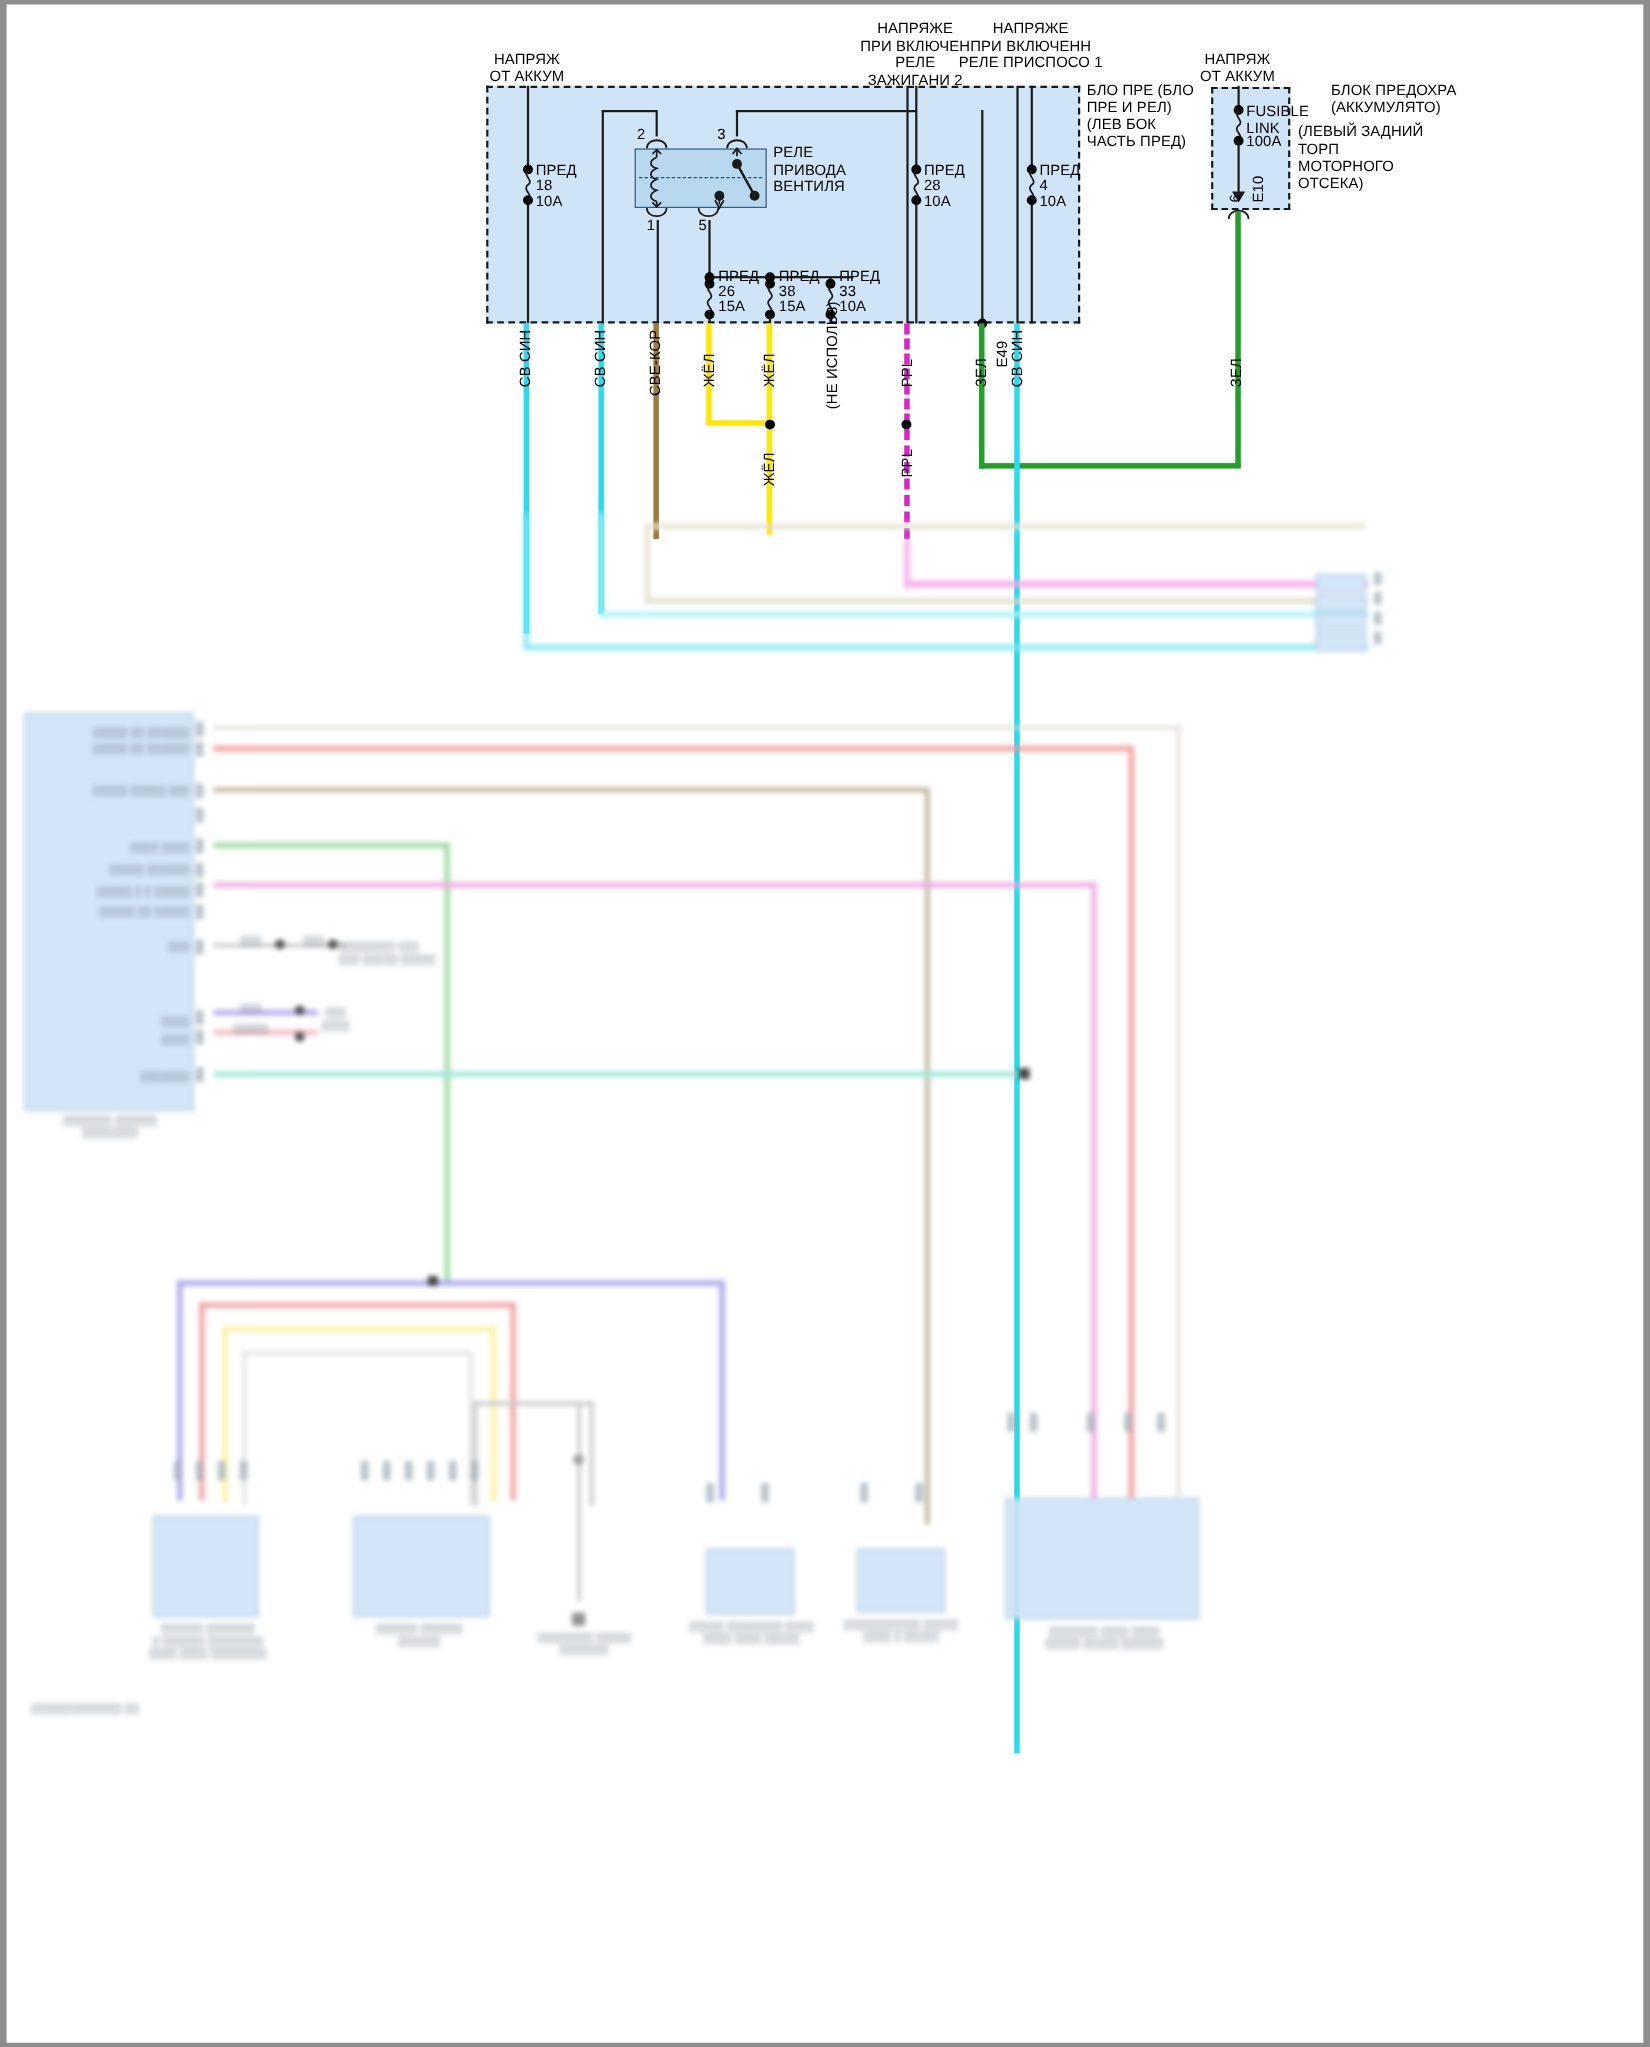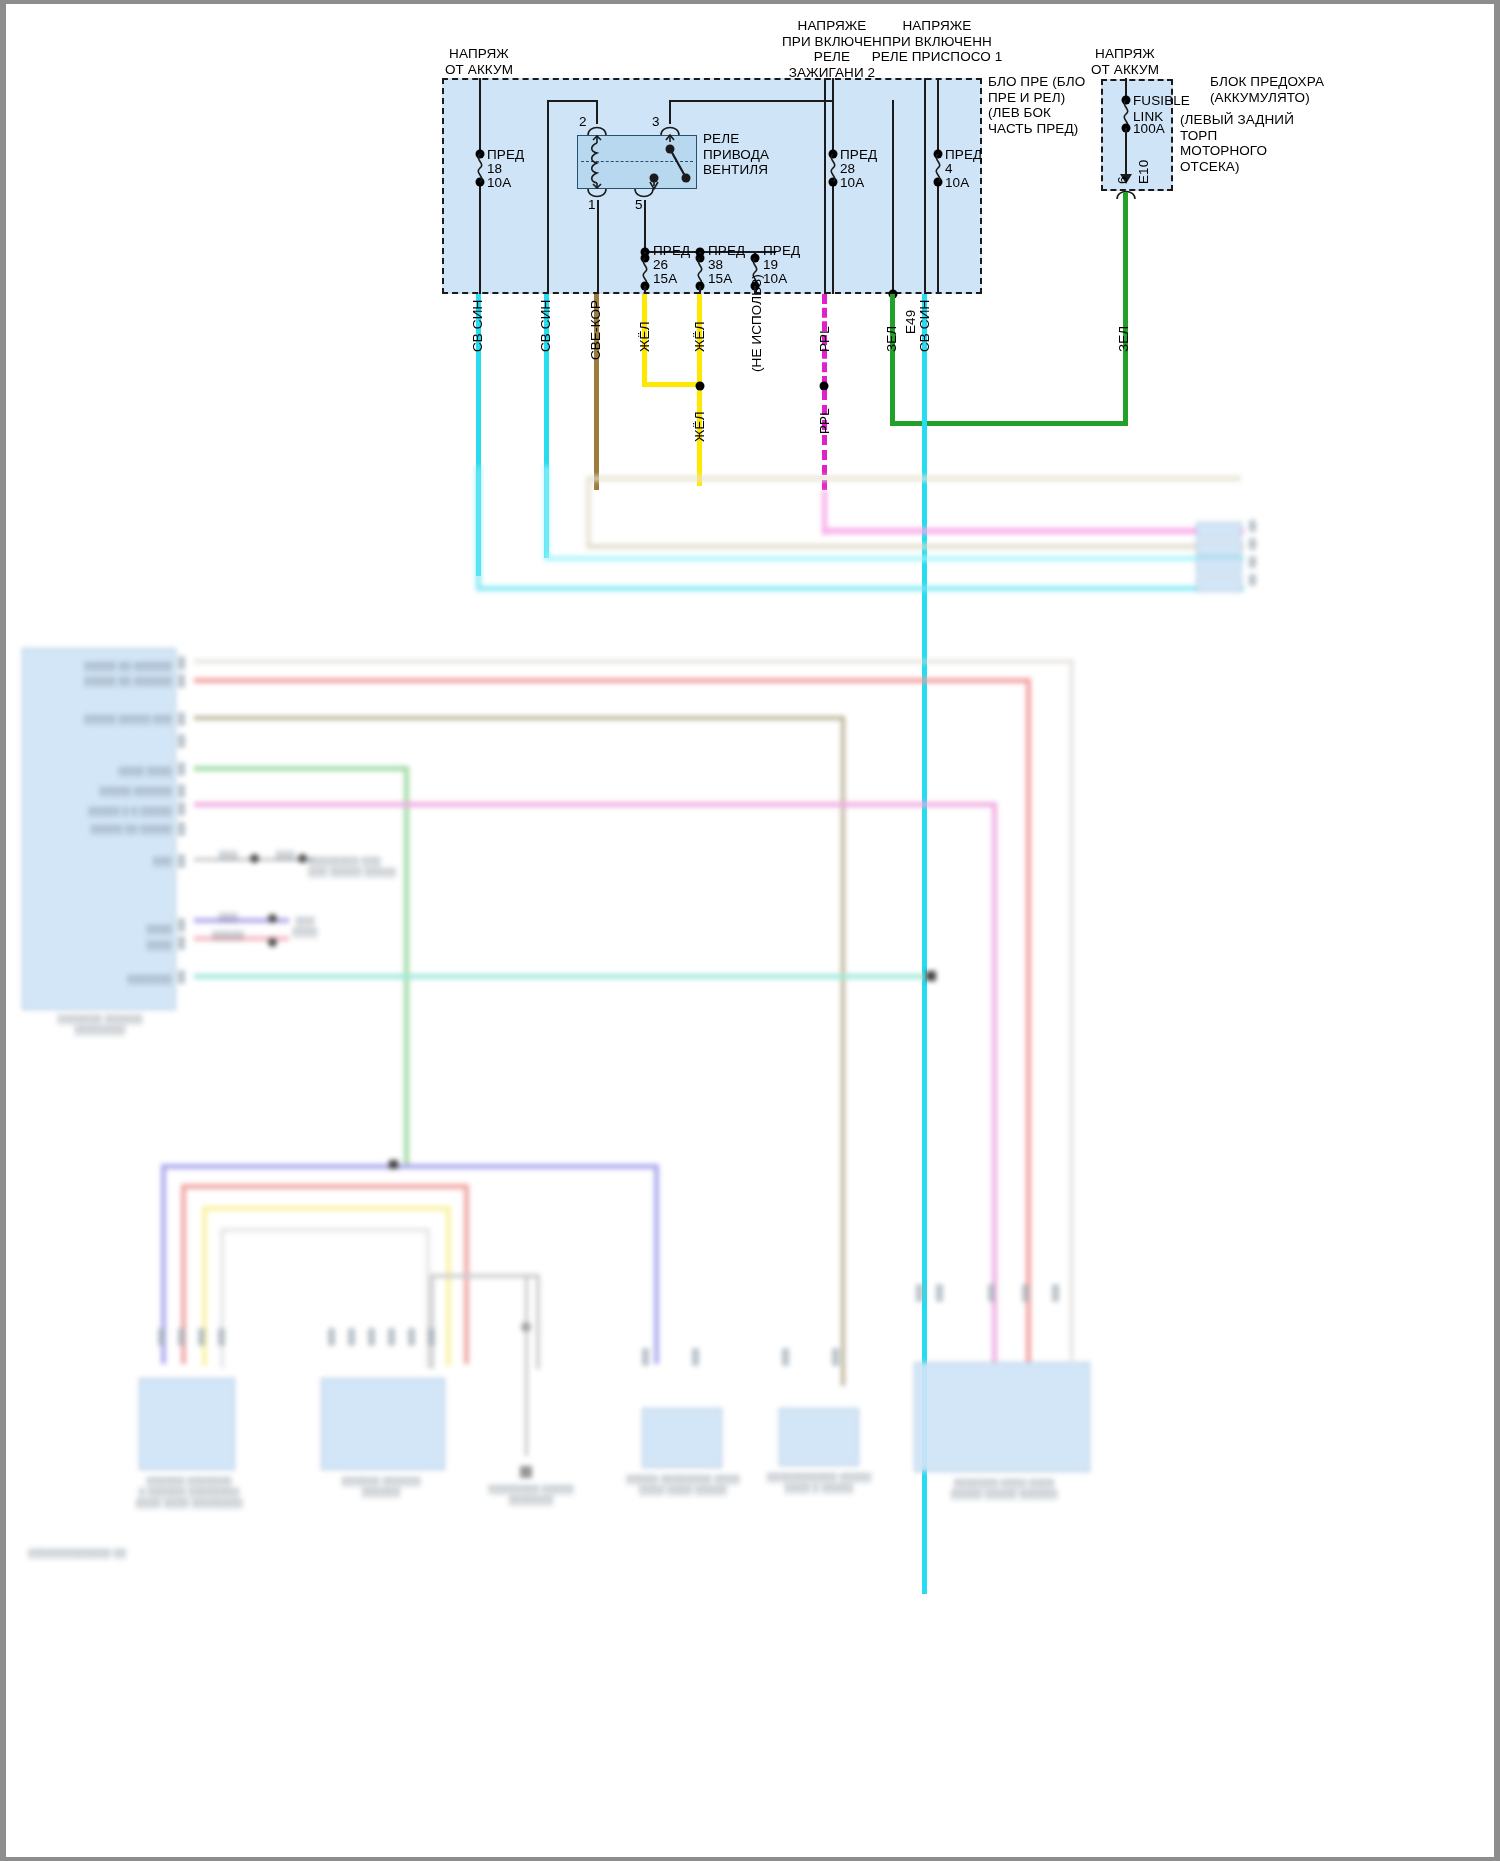--- a/index.html
+++ b/index.html
@@ -238,21 +238,21 @@
   <div class="lbl" style="left:702px;top:267px;">15A</div>
 
   <div class="w wv" style="left:748px;top:248px;height:6px;"></div>
   <div class="dot" style="left:748.8px;top:254px;"></div>
   <svg class="fuse" style="left:749px;top:254px;" viewBox="0 0 14 28">
     <path d="M7 0 C1 5, 13 10, 7 14 C1 19, 13 23, 7 28" stroke="#1b1b1b" stroke-width="1.6" fill="none"></path>
   </svg>
   <div class="dot" style="left:748.8px;top:282px;"></div>
   <div class="w wv" style="left:748px;top:282px;height:8px;"></div>
   <div class="lbl" style="left:757px;top:239px;">ПРЕД</div>
-  <div class="lbl" style="left:757px;top:253px;">19</div>
+  <div class="lbl" style="left:757px;top:253px;">33</div>
   <div class="lbl" style="left:757px;top:267px;">10A</div>
 
   <div class="w wv" style="left:818px;top:74px;height:216px;"></div>
 
   <div class="w wv" style="left:886px;top:96px;height:194px;"></div>
   <div class="dot" style="left:886.8px;top:290px;"></div>
 
   <div class="w wv" style="left:1119px;top:74px;height:22px;"></div>
   <div class="dot" style="left:1119.8px;top:96px;"></div>
   <svg class="fuse" style="left:1120px;top:96px;" viewBox="0 0 14 28">

